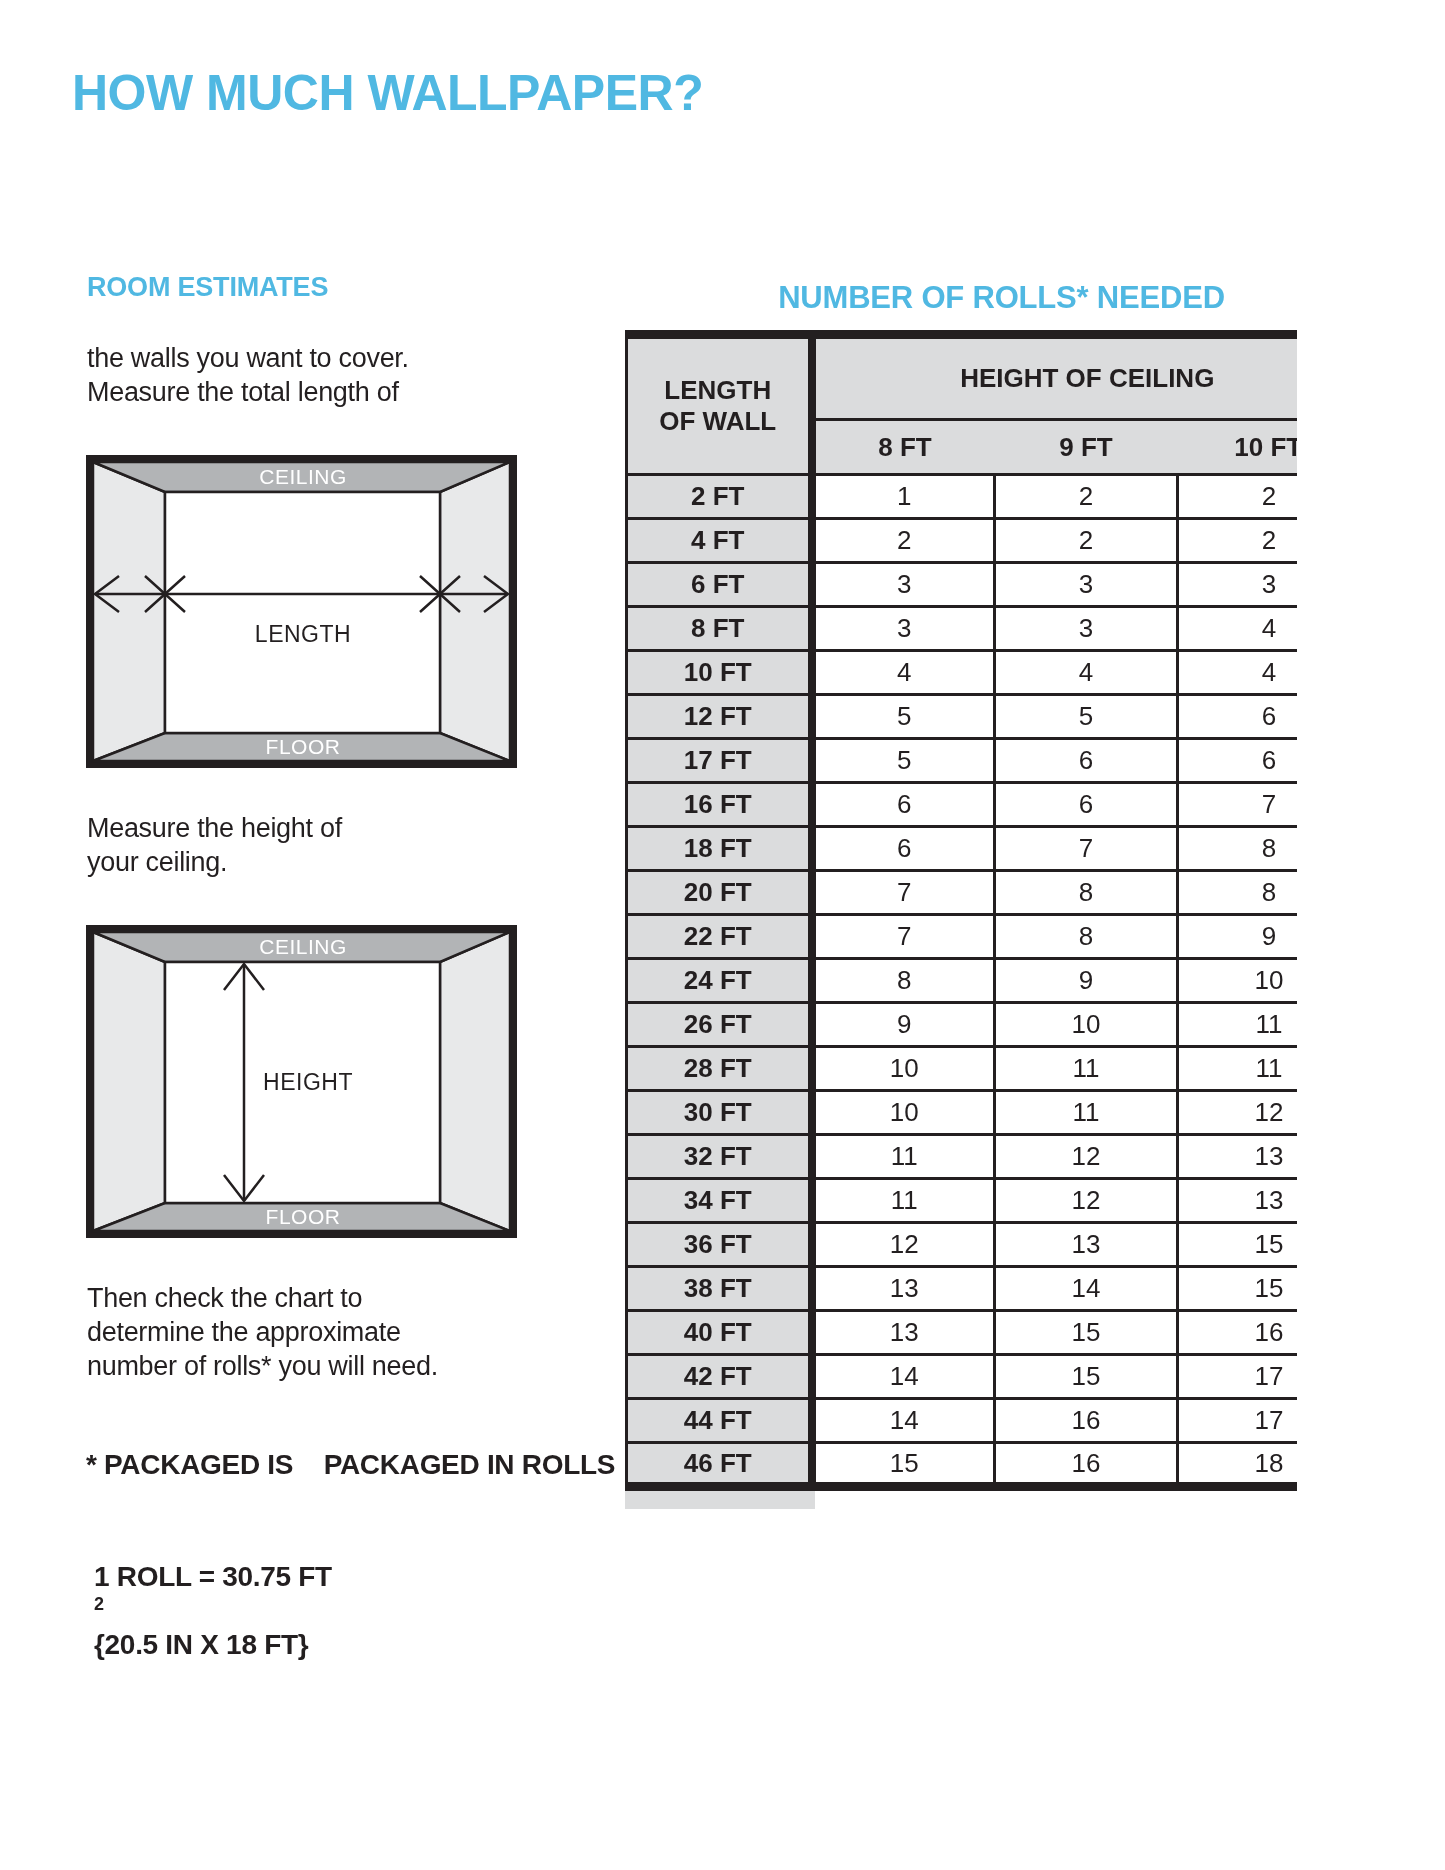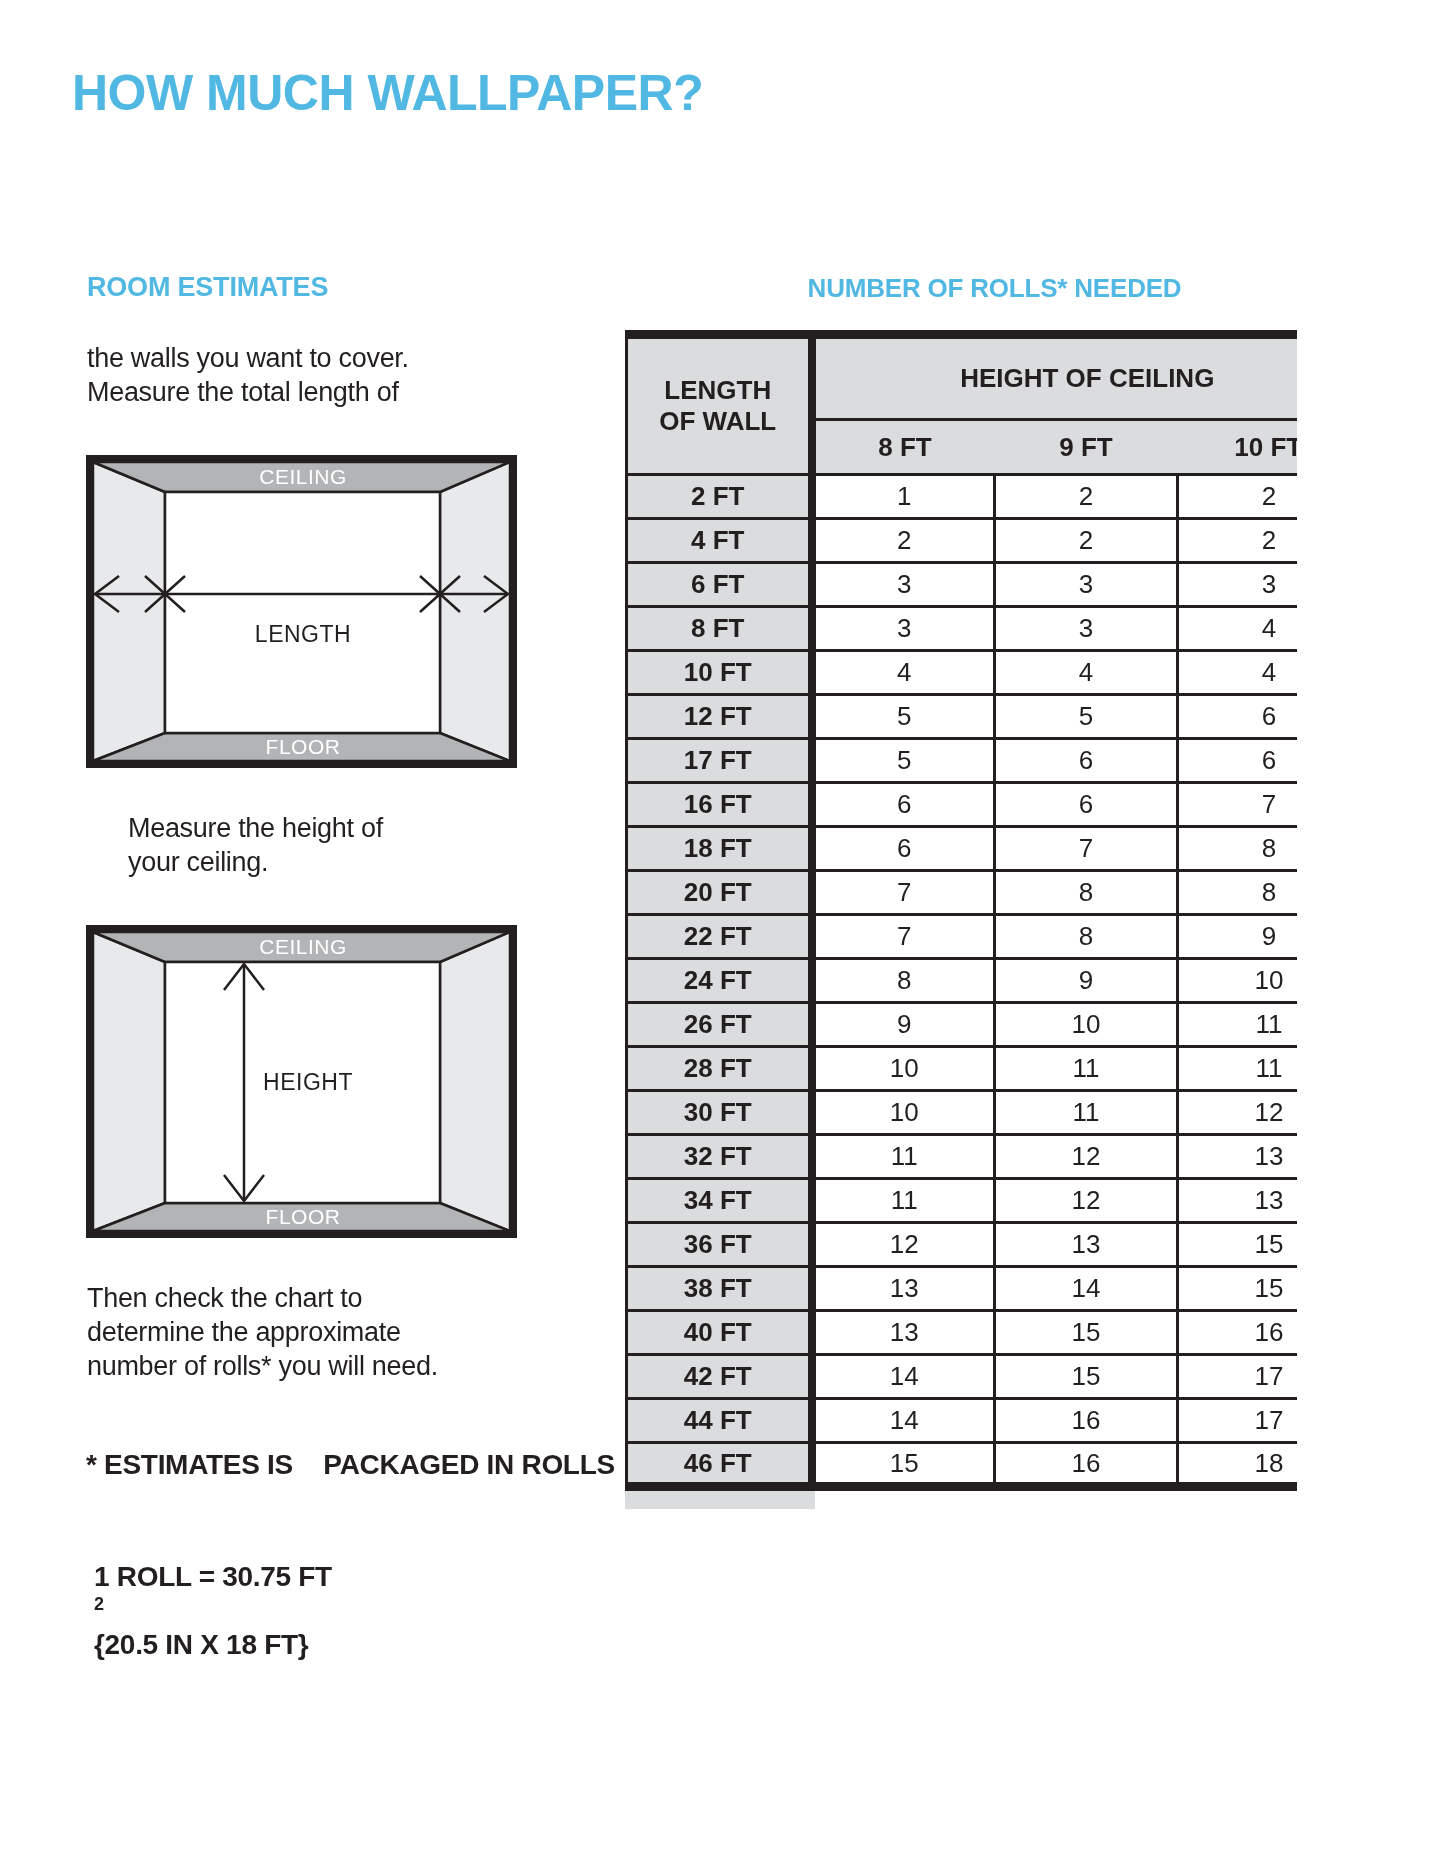--- a/index.html
+++ b/index.html
@@ -18,30 +18,30 @@
   }
   .main-title{
     position:absolute;left:72px;top:64px;margin:0;
     font-size:50px;font-weight:bold;letter-spacing:-0.5px;color:var(--blue);
   }
   .section-heading{
     position:absolute;left:87px;top:272px;margin:0;
     font-size:27px;font-weight:bold;color:var(--blue);letter-spacing:-0.2px;
   }
   .table-title{
-    position:absolute;left:625px;top:272px;width:737px;margin:1px;text-align:center;
-    font-size:26px;font-weight:bold;color:var(--blue);letter-spacing:-0.2px;
+    position:absolute;left:625px;top:272px;width:737px;margin:8px;text-align:center;
+    font-size:31px;font-weight:bold;color:var(--blue);letter-spacing:-0.2px;
   }
   .para{
     position:absolute;left:87px;margin:0;
     font-size:27px;line-height:34px;letter-spacing:-0.3px;color:var(--ink);
   }
   .para span{display:block;}
   .para-1{top:341px;}
-  .para-2{top:811px;margin-left:41px;}
+  .para-2{top:811px;}
   .para-3{top:1281px;}
   .footnote{
     position:absolute;left:86px;top:1449px;margin:0;
     font-size:28px;line-height:32px;font-weight:bold;letter-spacing:-0.3px;
   }
   .footnote .indent{padding-left:23px;}
   .roll-info{
     position:absolute;left:86px;top:1552px;margin:8px;
     font-size:28px;line-height:34px;font-weight:bold;letter-spacing:-0.3px;
   }
@@ -141,21 +141,21 @@
     <text class="measure-label" x="222" y="165" text-anchor="middle">HEIGHT</text>
   </svg>
 
   <p class="para para-3">
     <span>Then check the chart to</span>
     <span>determine the approximate</span>
     <span>number of rolls* you will need.</span>
   </p>
 
   <p class="footnote">
-    <span>* ESTIMATES IS</span>
+    <span>* PACKAGED IS</span>
     <span class="indent">PACKAGED IN ROLLS</span>
   </p>
 
   <p class="roll-info">
     <span><span>1 ROLL = 30.75 FT</span><sup>2</sup></span>
     <span>{20.5 IN X 18 FT}</span>
   </p>
 
   <h2 class="table-title">NUMBER OF ROLLS* NEEDED</h2>
 

